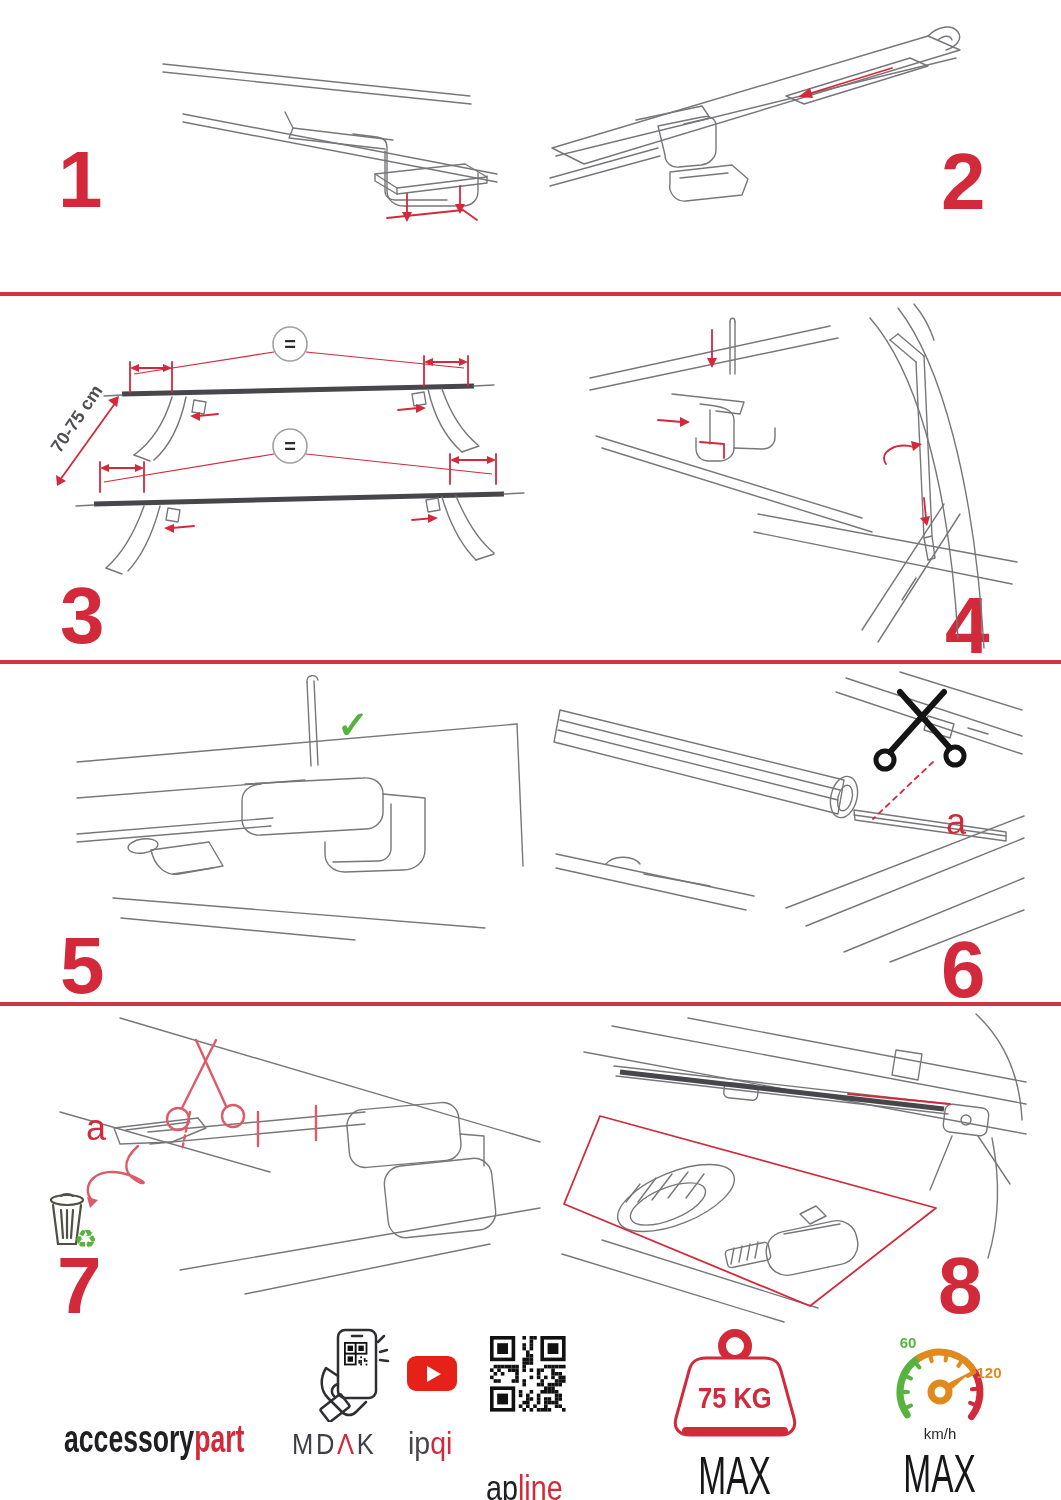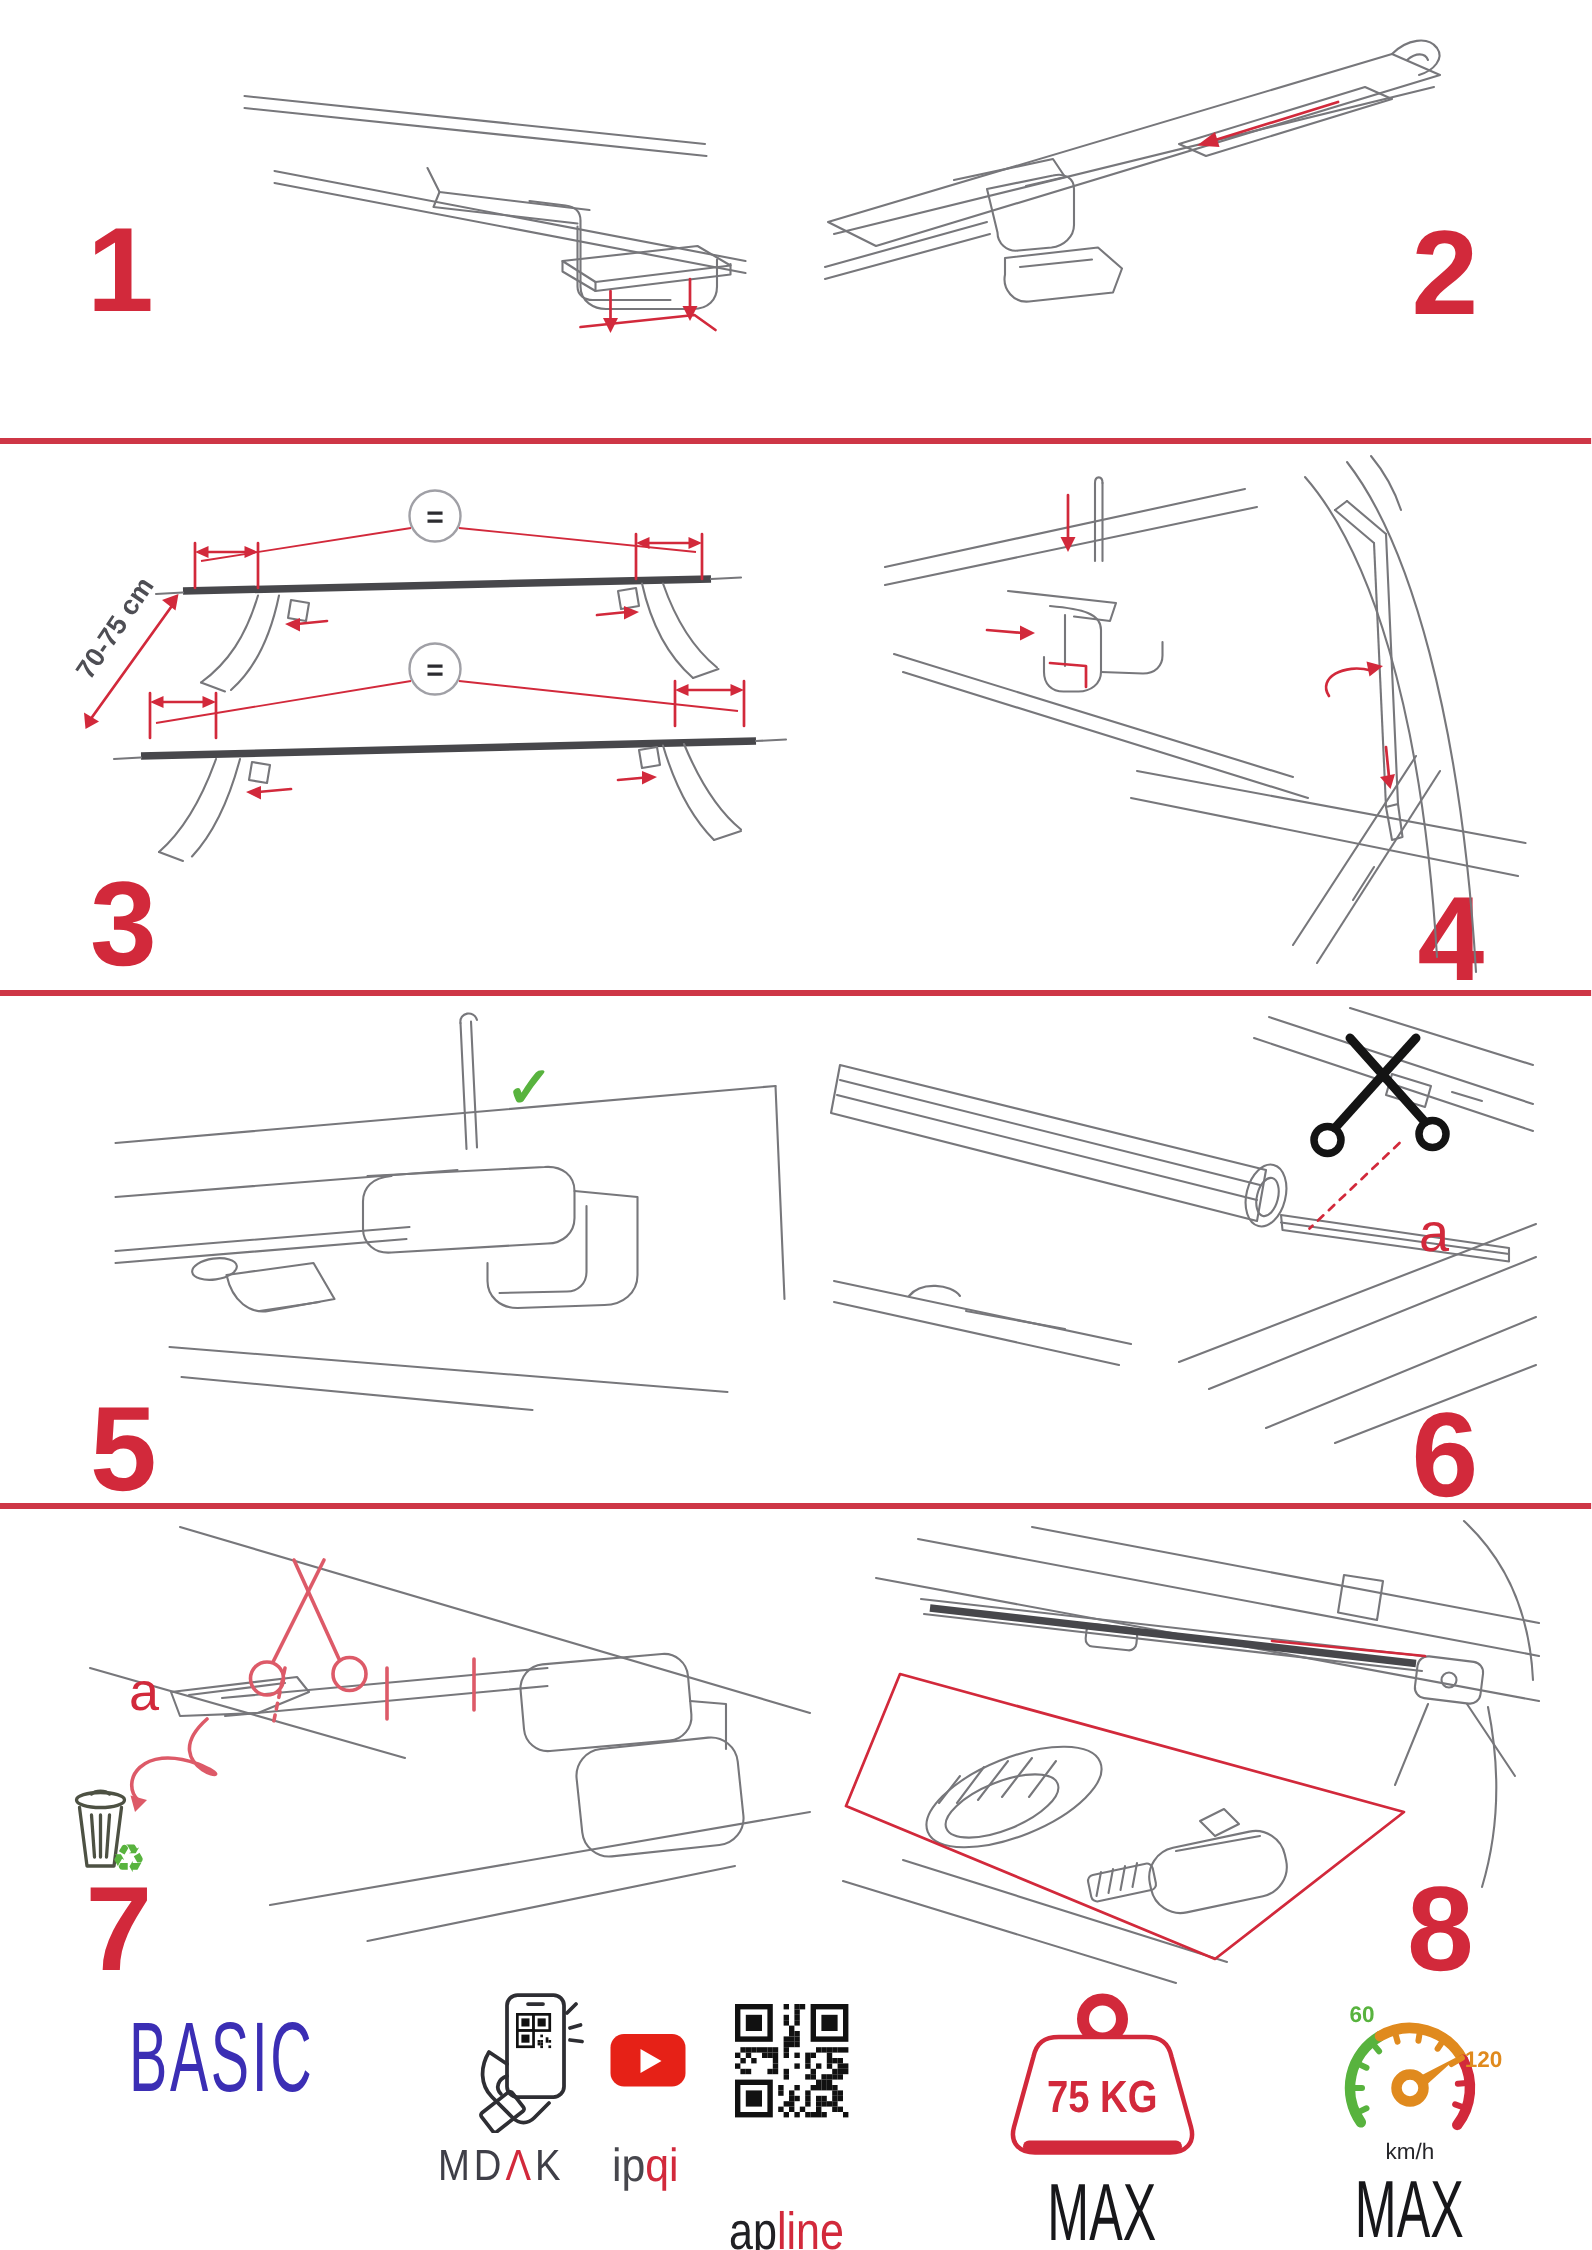--- a/index.html
+++ b/index.html
@@ -351,22 +351,22 @@
       <rect x="178" y="238" width="44" height="18" rx="4" transform="rotate(-12 200 247)"></rect>
       <path d="M186,240 l-3,16 M194,238 l-3,16 M202,236 l-3,16 M210,234 l-3,16"></path>
     </g>
     <path class="bar" stroke-width="3" d="M72,64 L396,101"></path>
     <g class="rd">
       <path d="M300,86 L402,96"></path>
       <path d="M52,108 L388,200 L262,298 L16,196 Z"></path>
     </g>
   </svg>
 
-  <div class="basic">
-    <span>BASIC</span>
+  <div class="accpart">
+    <span class="inner"><span>accessory</span><span class="red">part</span></span>
   </div>
 
   <svg class="art" style="left:314px;top:1326px" width="76" height="96" viewBox="0 0 76 96">
     <g stroke="#2e2e33" stroke-width="2.5" fill="none" stroke-linecap="round" stroke-linejoin="round">
       <rect x="24" y="4" width="38" height="68" rx="7"></rect>
       <path d="M38,10 l10,0"></path>
       <path d="M66,26 l7,-2 M66,34 l8,1 M64,16 l6,-6"></path>
       <path d="M24,50 L12,42 c-6,10 -6,22 2,30 l14,14 c4,4 10,4 14,0 l10,-10"></path>
       <path d="M24,58 c-6,2 -8,8 -4,12"></path>
       <rect x="8" y="74" width="26" height="16" rx="2" transform="rotate(-38 21 82)"></rect>

